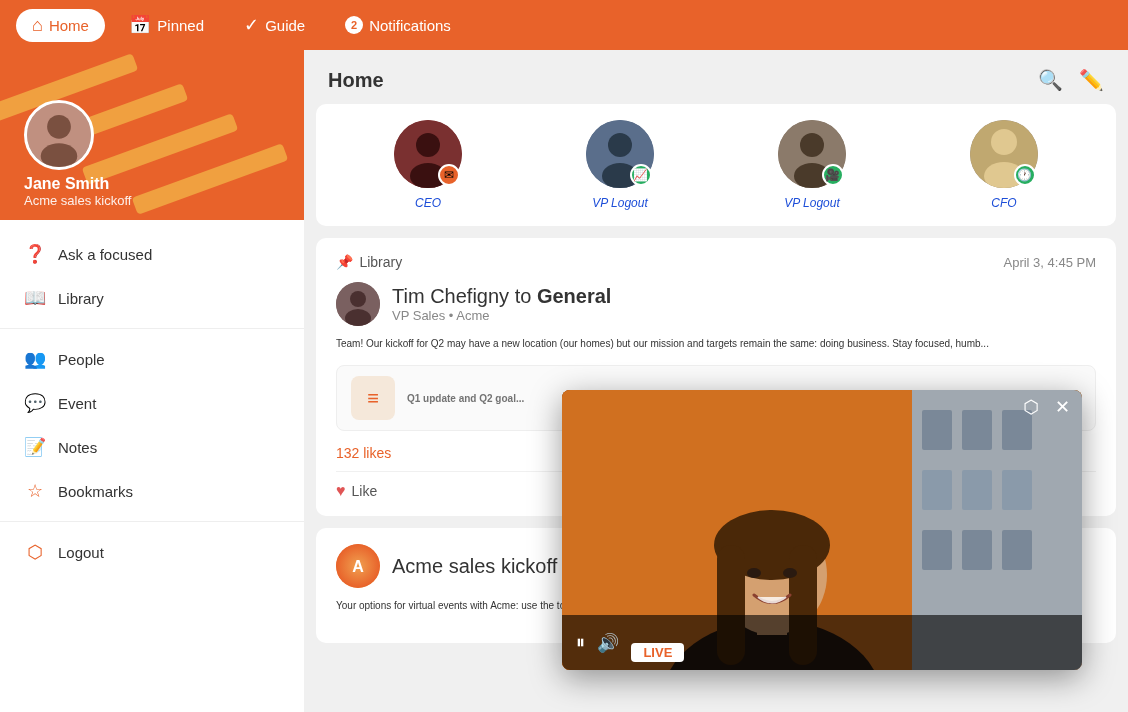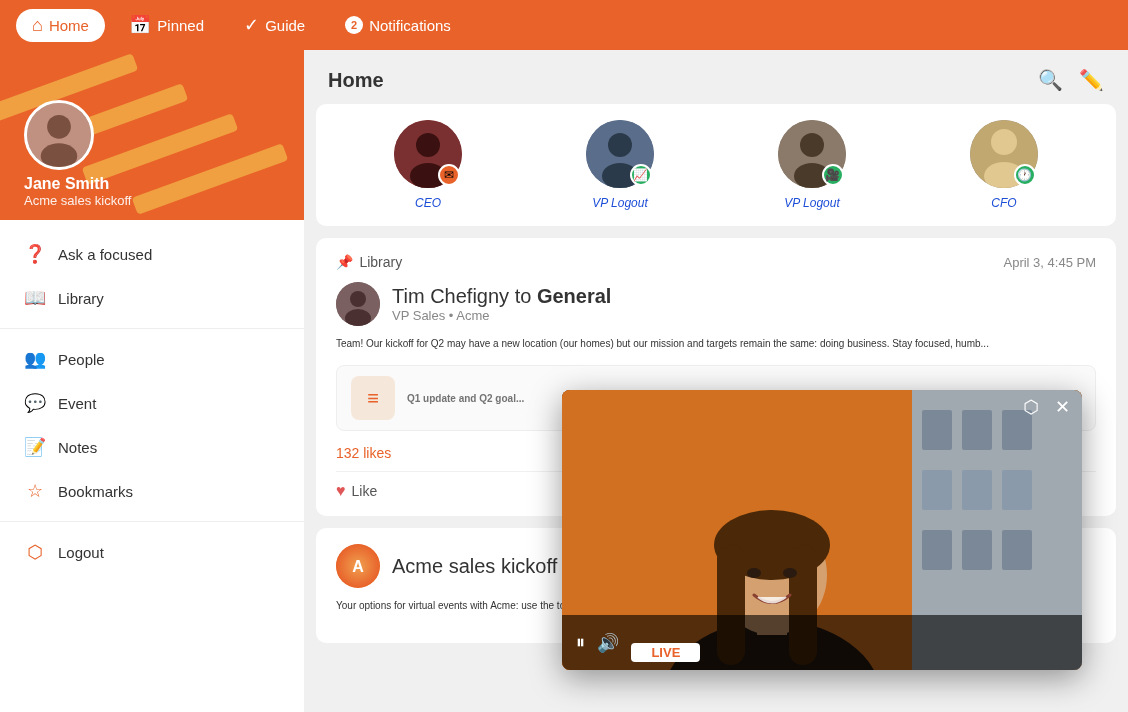--- a/index.html
+++ b/index.html
@@ -258,21 +258,21 @@
     .video-controls {
       position: absolute; bottom: 0; left: 0; right: 0;
       background: rgba(0,0,0,0.6);
       display: flex; align-items: center; gap: 12px;
       padding: 8px 14px;
     }
     .vc-btn { background: none; border: none; color: white; font-size: 18px; cursor: pointer; }
     .live-badge {
       background: white; color: #e8622a;
       font-size: 13px; font-weight: 700;
-      padding: 2px 20px; border-radius: 4px; margin-top: 20px;
+      padding: 2px 12px; border-radius: 4px; margin-top: 20px;
     }
   </style>
 </head>
 <body>
 
 <nav class="top-nav">
   <div class="nav-item active">
     <span class="nav-icon">⌂</span>
     <span>Home</span>
   </div>

